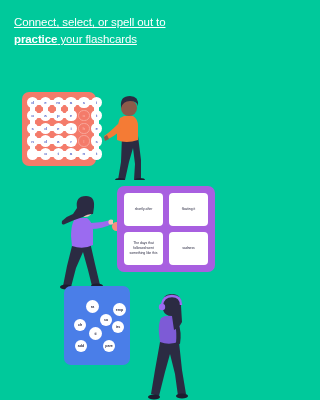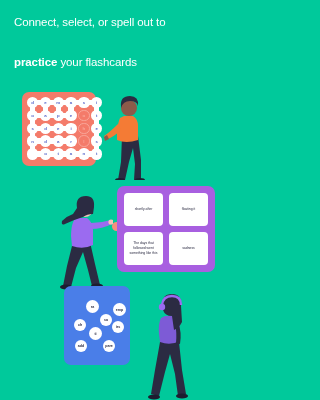--- a/index.html
+++ b/index.html
@@ -10,22 +10,23 @@
     overflow:hidden;
     position:relative;
   }
   #stage { position:absolute; inset:0; background:#00c99b; }
 
   
   .headline {
     position:absolute; left:14px; top:14px; width:200px;
     color:#ffffff; font-size:11.5px; line-height:17px;
     letter-spacing:-0.1px;
-  }
-  .headline .l2 { display:block;margin-top:23px; }
+    text-decoration:underline;
+  }
+  .headline .l2 { display:block; }
   .headline b { font-weight:bold; }
 
   
   .card { position:absolute; }
 
   
   #grid-card {
     left:22px; top:92px; width:74px; height:74px;
     background:#f47b6a; border-radius:7px;
   }

